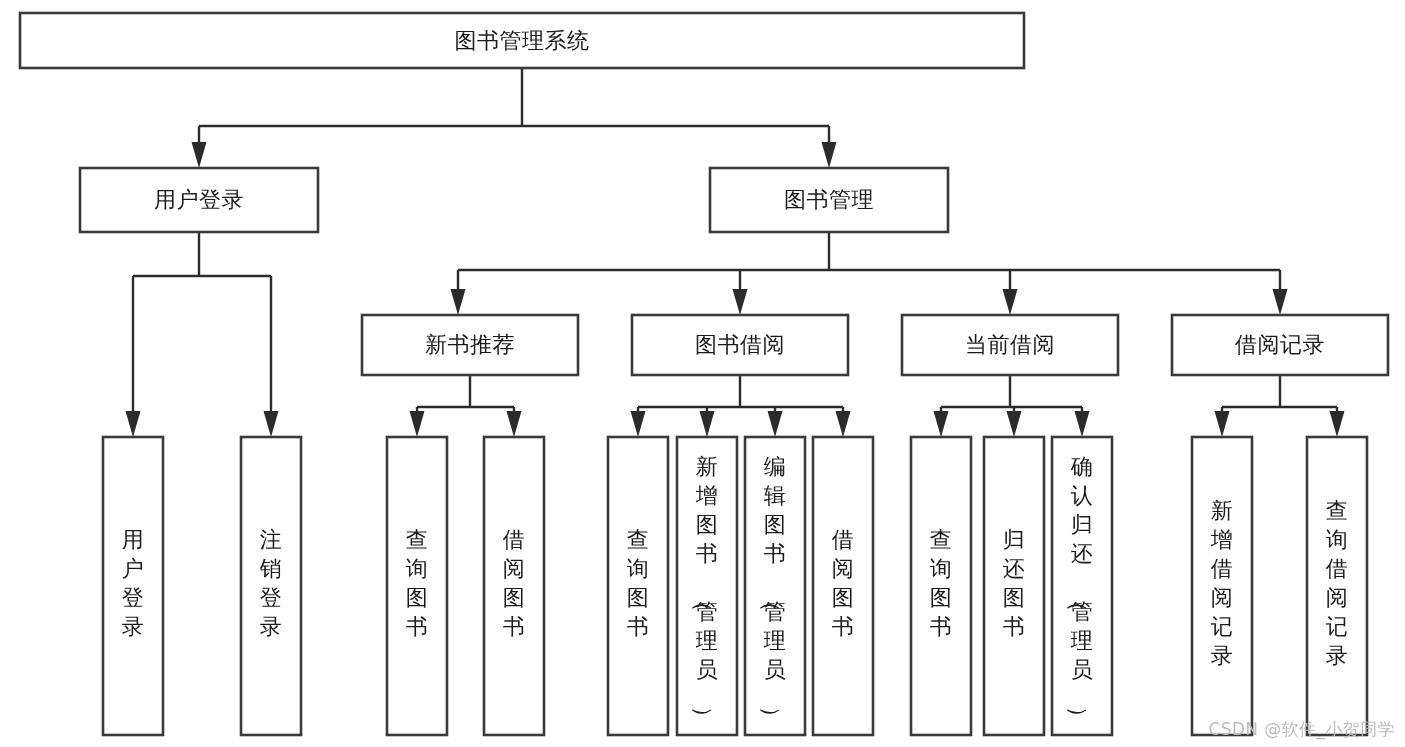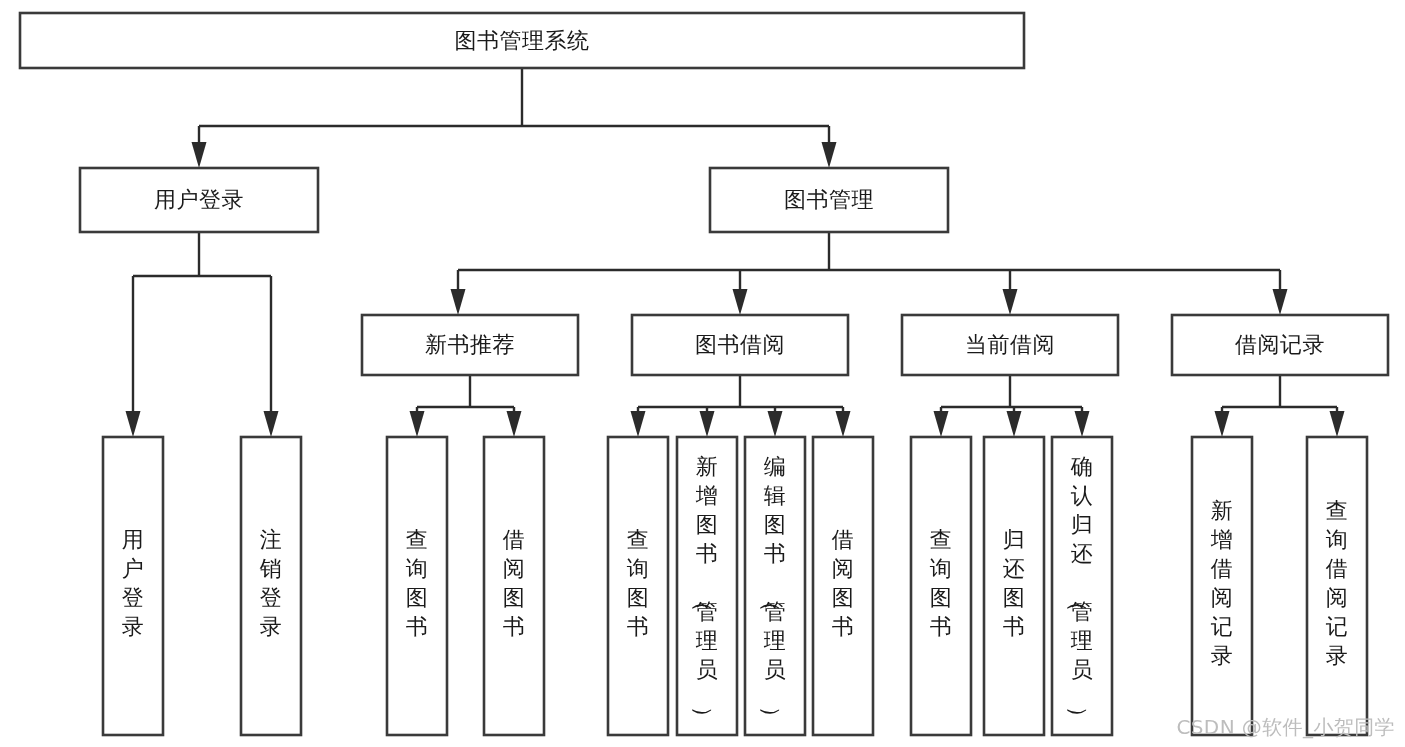--- a/index.html
+++ b/index.html
@@ -54,21 +54,21 @@
   }
   .arrow-head {
     fill: #2b2b2b;
     stroke: none;
   }
   .watermark {
     position: absolute;
     right: 10px;
     bottom: 6px;
     font-family: "DejaVu Sans", "Liberation Sans", sans-serif;
-    font-size: 20px;
+    font-size: 17px;
     color: #bdbdbd;
     white-space: nowrap;
     letter-spacing: 0.4px;
     pointer-events: none;
   }
 </style>
 </head>
 <body>
 
 <div id="diagram-root">

